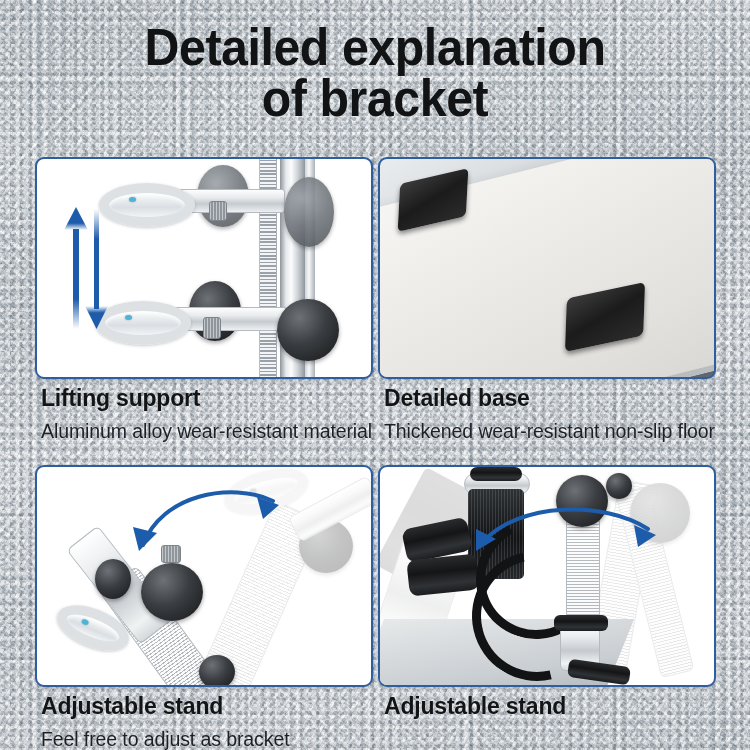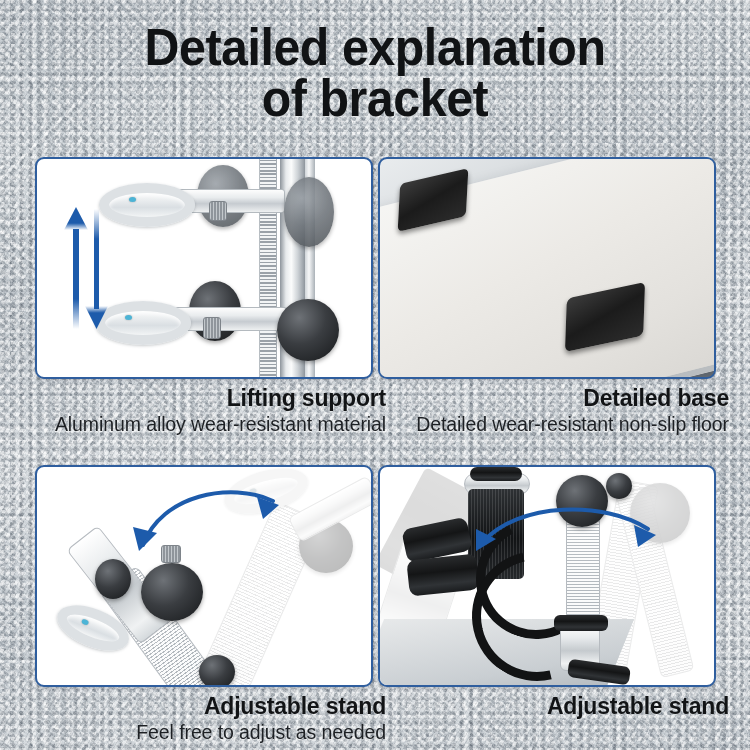--- a/index.html
+++ b/index.html
@@ -64,21 +64,20 @@
   
   #grid {
     position:absolute;
     left:35px; top:157px;
     width:610px; height:570px;
     display:grid;
     grid-template-columns:338px 338px;
     grid-template-rows:222px 222px;
     column-gap:5px; row-gap:86px;
     z-index:4;
-    text-align:right;
   }
   .cell { position:relative; }
 
   .panel {
     position:relative;
     width:100%; height:222px;
     border:2px solid #2f5e9e;
     border-radius:9px;
     background:#fff;
     overflow:hidden;
@@ -93,21 +92,21 @@
     width:345px;
   }
   .cap-title {
     font-size:23px; font-weight:bold; color:#121416;
     line-height:27px; letter-spacing:-.2px;
     text-shadow:0 1px 1px rgba(255,255,255,.4);
   }
   .cap-sub {
     font-size:19.5px; font-weight:normal; color:#1d2024;
     line-height:22px; letter-spacing:-.1px;
-    margin-top:1px;
+    margin-top:8px;
     text-shadow:0 1px 1px rgba(255,255,255,.38);
   }
 
   
   .p1 { background:#ffffff; }
   .p1 .rail {            
     position:absolute; left:243px; top:-6px; width:27px; height:236px;
     background:linear-gradient(90deg,#8d949b 0%,#e7eaec 22%,#fbfcfc 42%,#cdd2d6 66%,#99a0a7 88%,#7c838a 100%);
   }
   .p1 .rail-teeth {
@@ -305,21 +304,21 @@
           <div class="plate"></div>
           <div class="plate-edge"></div>
           <div class="foot" style="left:18px;top:18px;width:70px;height:46px;
                       transform:rotate(-13deg) skewX(-16deg);border-radius:5px;"></div>
           <div class="foot" style="left:185px;top:132px;width:80px;height:52px;
                       transform:rotate(-12deg) skewX(-14deg);border-radius:6px;"></div>
         </div>
       </div>
       <div class="caption">
         <div class="cap-title">Detailed base</div>
-        <div class="cap-sub">Detailed wear-resistant non-slip floor</div>
+        <div class="cap-sub">Thickened wear-resistant non-slip floor</div>
       </div>
     </div>
 
     <div class="cell">
       <div class="panel p3">
         <div class="stage">
 
           <div class="ghost">
             <div class="tube ridged" style="left:198px;top:36px;width:52px;height:190px;transform:rotate(24deg);"></div>
             <div class="ring" style="left:186px;top:4px;width:86px;height:40px;transform:rotate(-16deg);"></div>
@@ -340,21 +339,21 @@
               <path d="M22,70 C40,20 110,6 152,26" fill="none" stroke="#1d5bab" stroke-width="4" stroke-linecap="round"></path>
               <polygon points="18,76 36,58 12,52" fill="#1d5bab"></polygon>
               <polygon points="158,30 136,22 142,44" fill="#1d5bab"></polygon>
             </svg>
           </div>
 
         </div>
       </div>
       <div class="caption">
         <div class="cap-title">Adjustable stand</div>
-        <div class="cap-sub">Feel free to adjust as needed</div>
+        <div class="cap-sub">Feel free to adjust as bracket</div>
       </div>
     </div>
 
     <div class="cell">
       <div class="panel p4">
         <div class="stage">
 
           <div class="ghost">
             <div class="tube ridged" style="left:222px;top:14px;width:40px;height:200px;transform:rotate(10deg);"></div>
             <div class="tube ridged" style="left:258px;top:20px;width:34px;height:190px;transform:rotate(-14deg);"></div>

